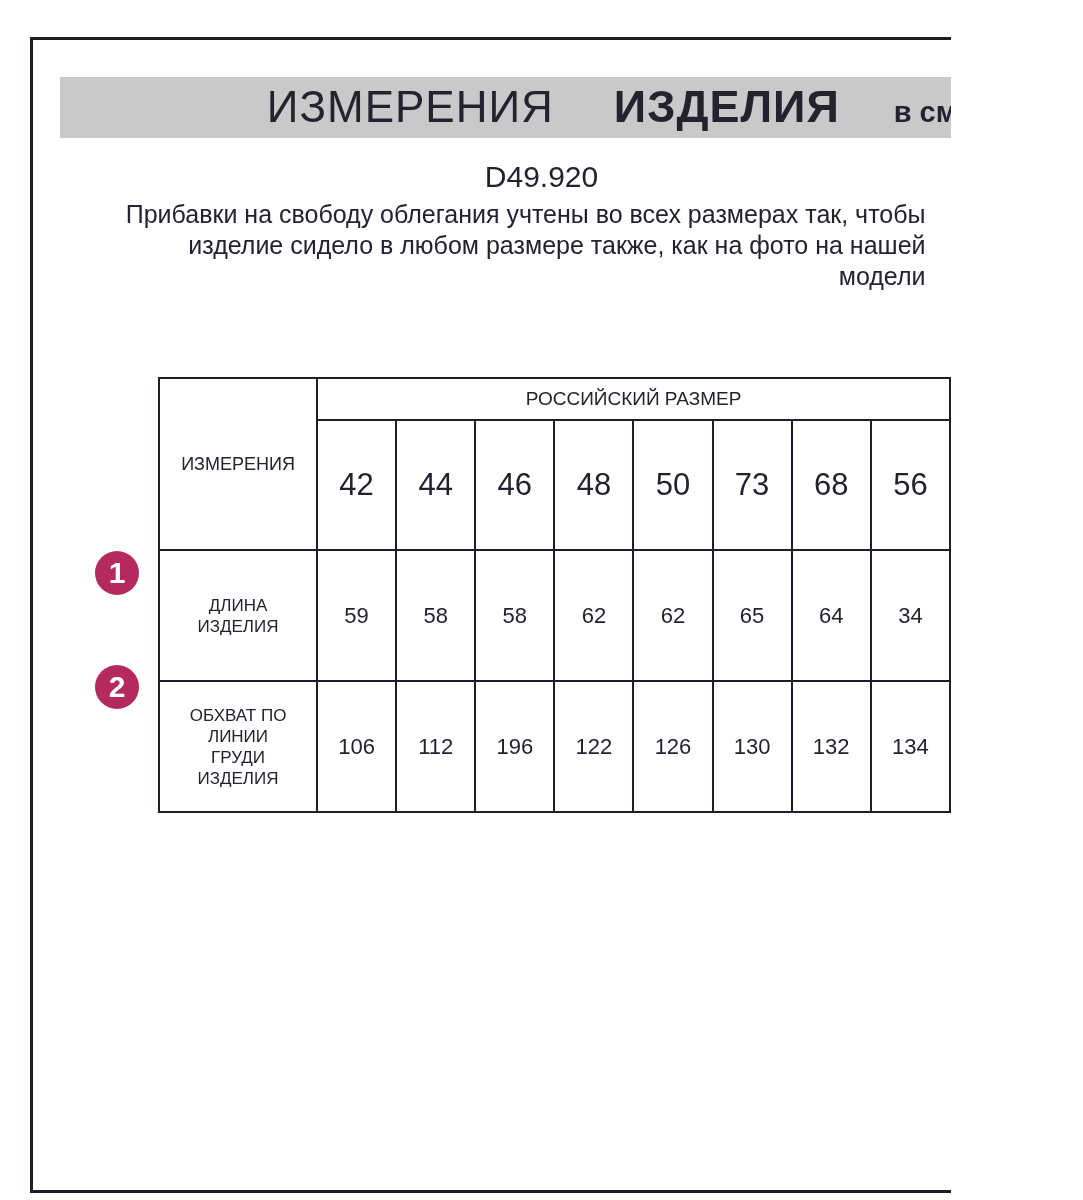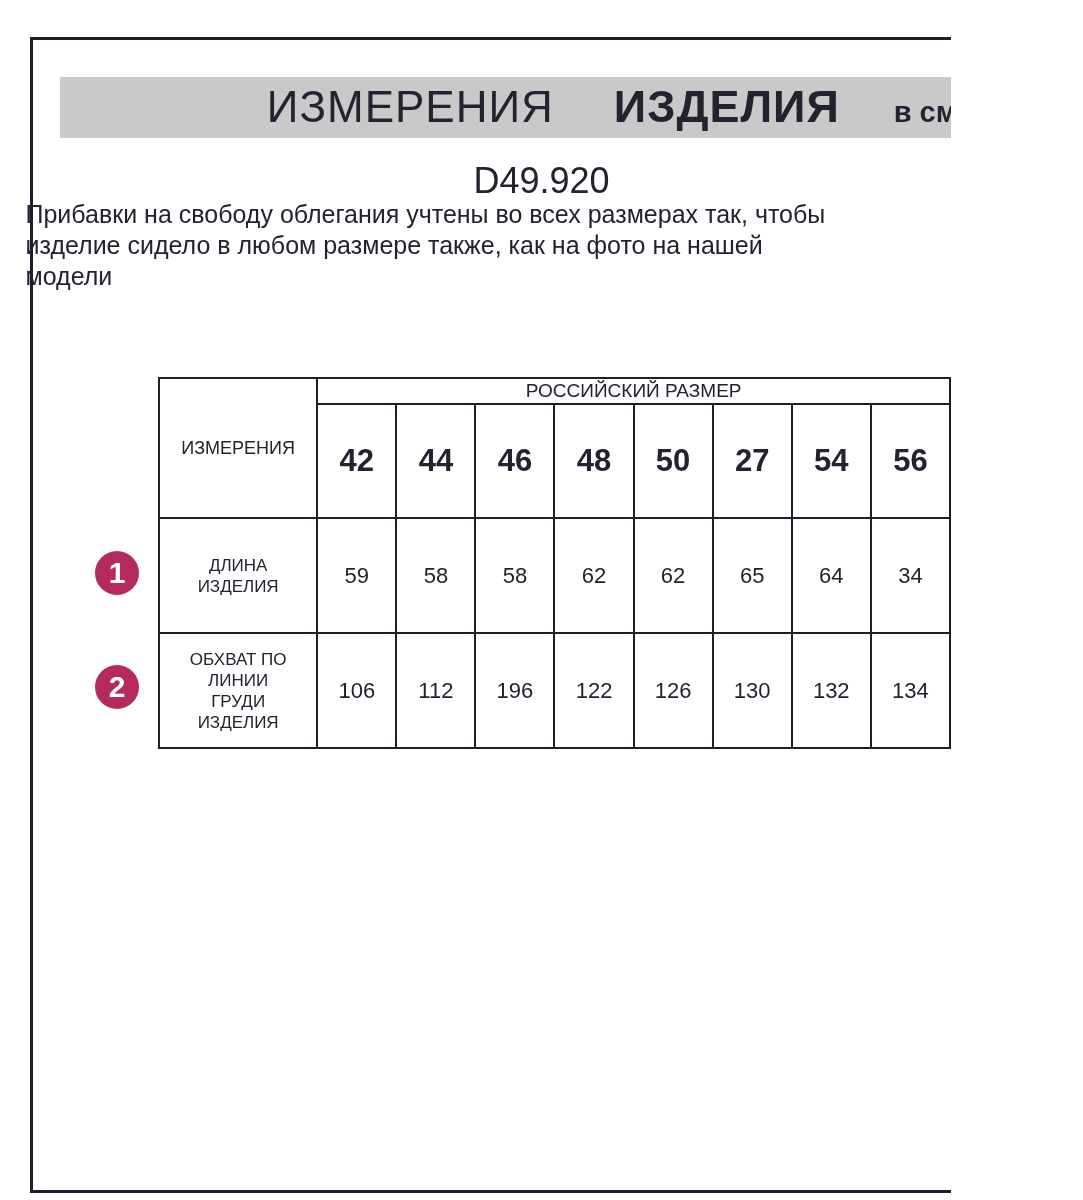--- a/index.html
+++ b/index.html
@@ -31,50 +31,50 @@
     white-space: nowrap;
   }
   .t-main  { font-size: 44px; font-weight: 400; letter-spacing: 1px; }
   .t-bold  { font-size: 45px; font-weight: 700; letter-spacing: 1px; margin-left: 60px; }
   .t-unit  { font-size: 29px; font-weight: 700; margin-left: 54px; }
   .code {
     position: absolute;
     left: 0; top: 160px;
     width: 1083px;
     text-align: center;
-    font-size: 36px;
+    font-size: 30px;
     font-weight: 400;
   }
   .note {
     position: absolute;
     left: 50%; top: 199px;
     transform: translateX(-50%);
     width: 900px;
-    text-align: left;
+    text-align: right;
     font-size: 25px;
     line-height: 31px;
     white-space: pre-line;
   }
   table.size-table {
     position: absolute;
     left: 158px; top: 377px;
     border-collapse: collapse;
     table-layout: fixed;
   }
   col.c0 { width: 159px; }
   col.cs { width: 80px; }
   .size-table td {
     border: 2px solid #1d1d2b;
     text-align: center;
     vertical-align: middle;
-    padding: 0;
+    padding: 8px;
     color: #232330;
   }
   td.group   { height: 24px;  font-size: 19px; font-weight: 400; }
-  tr.r-sizes td { height: 112px; font-size: 31px; font-weight: 700; }
+  tr.r-sizes td { height: 112px; font-size: 31px; font-weight: 400; }
   td.corner  { font-size: 18px; font-weight: 400; }
   tr.r-data td { height: 113px; }
   td.rowlabel {
     font-size: 17px;
     line-height: 21px;
     padding: 0 22px;
     font-weight: 400;
   }
   td.val { font-size: 22px; font-weight: 400; }
   .marker {
@@ -126,22 +126,22 @@
       <tr class="r-group">
         <td class="corner" rowspan="2">ИЗМЕРЕНИЯ</td>
         <td class="group" colspan="8">РОССИЙСКИЙ РАЗМЕР</td>
       </tr>
       <tr class="r-sizes">
         <td>42</td>
         <td>44</td>
         <td>46</td>
         <td>48</td>
         <td>50</td>
-        <td>27</td>
-        <td>54</td>
+        <td>73</td>
+        <td>68</td>
         <td>56</td>
       </tr>
       <tr class="r-data">
         <td class="rowlabel">ДЛИНА ИЗДЕЛИЯ</td>
         <td class="val">59</td>
         <td class="val">58</td>
         <td class="val">58</td>
         <td class="val">62</td>
         <td class="val">62</td>
         <td class="val">65</td>

